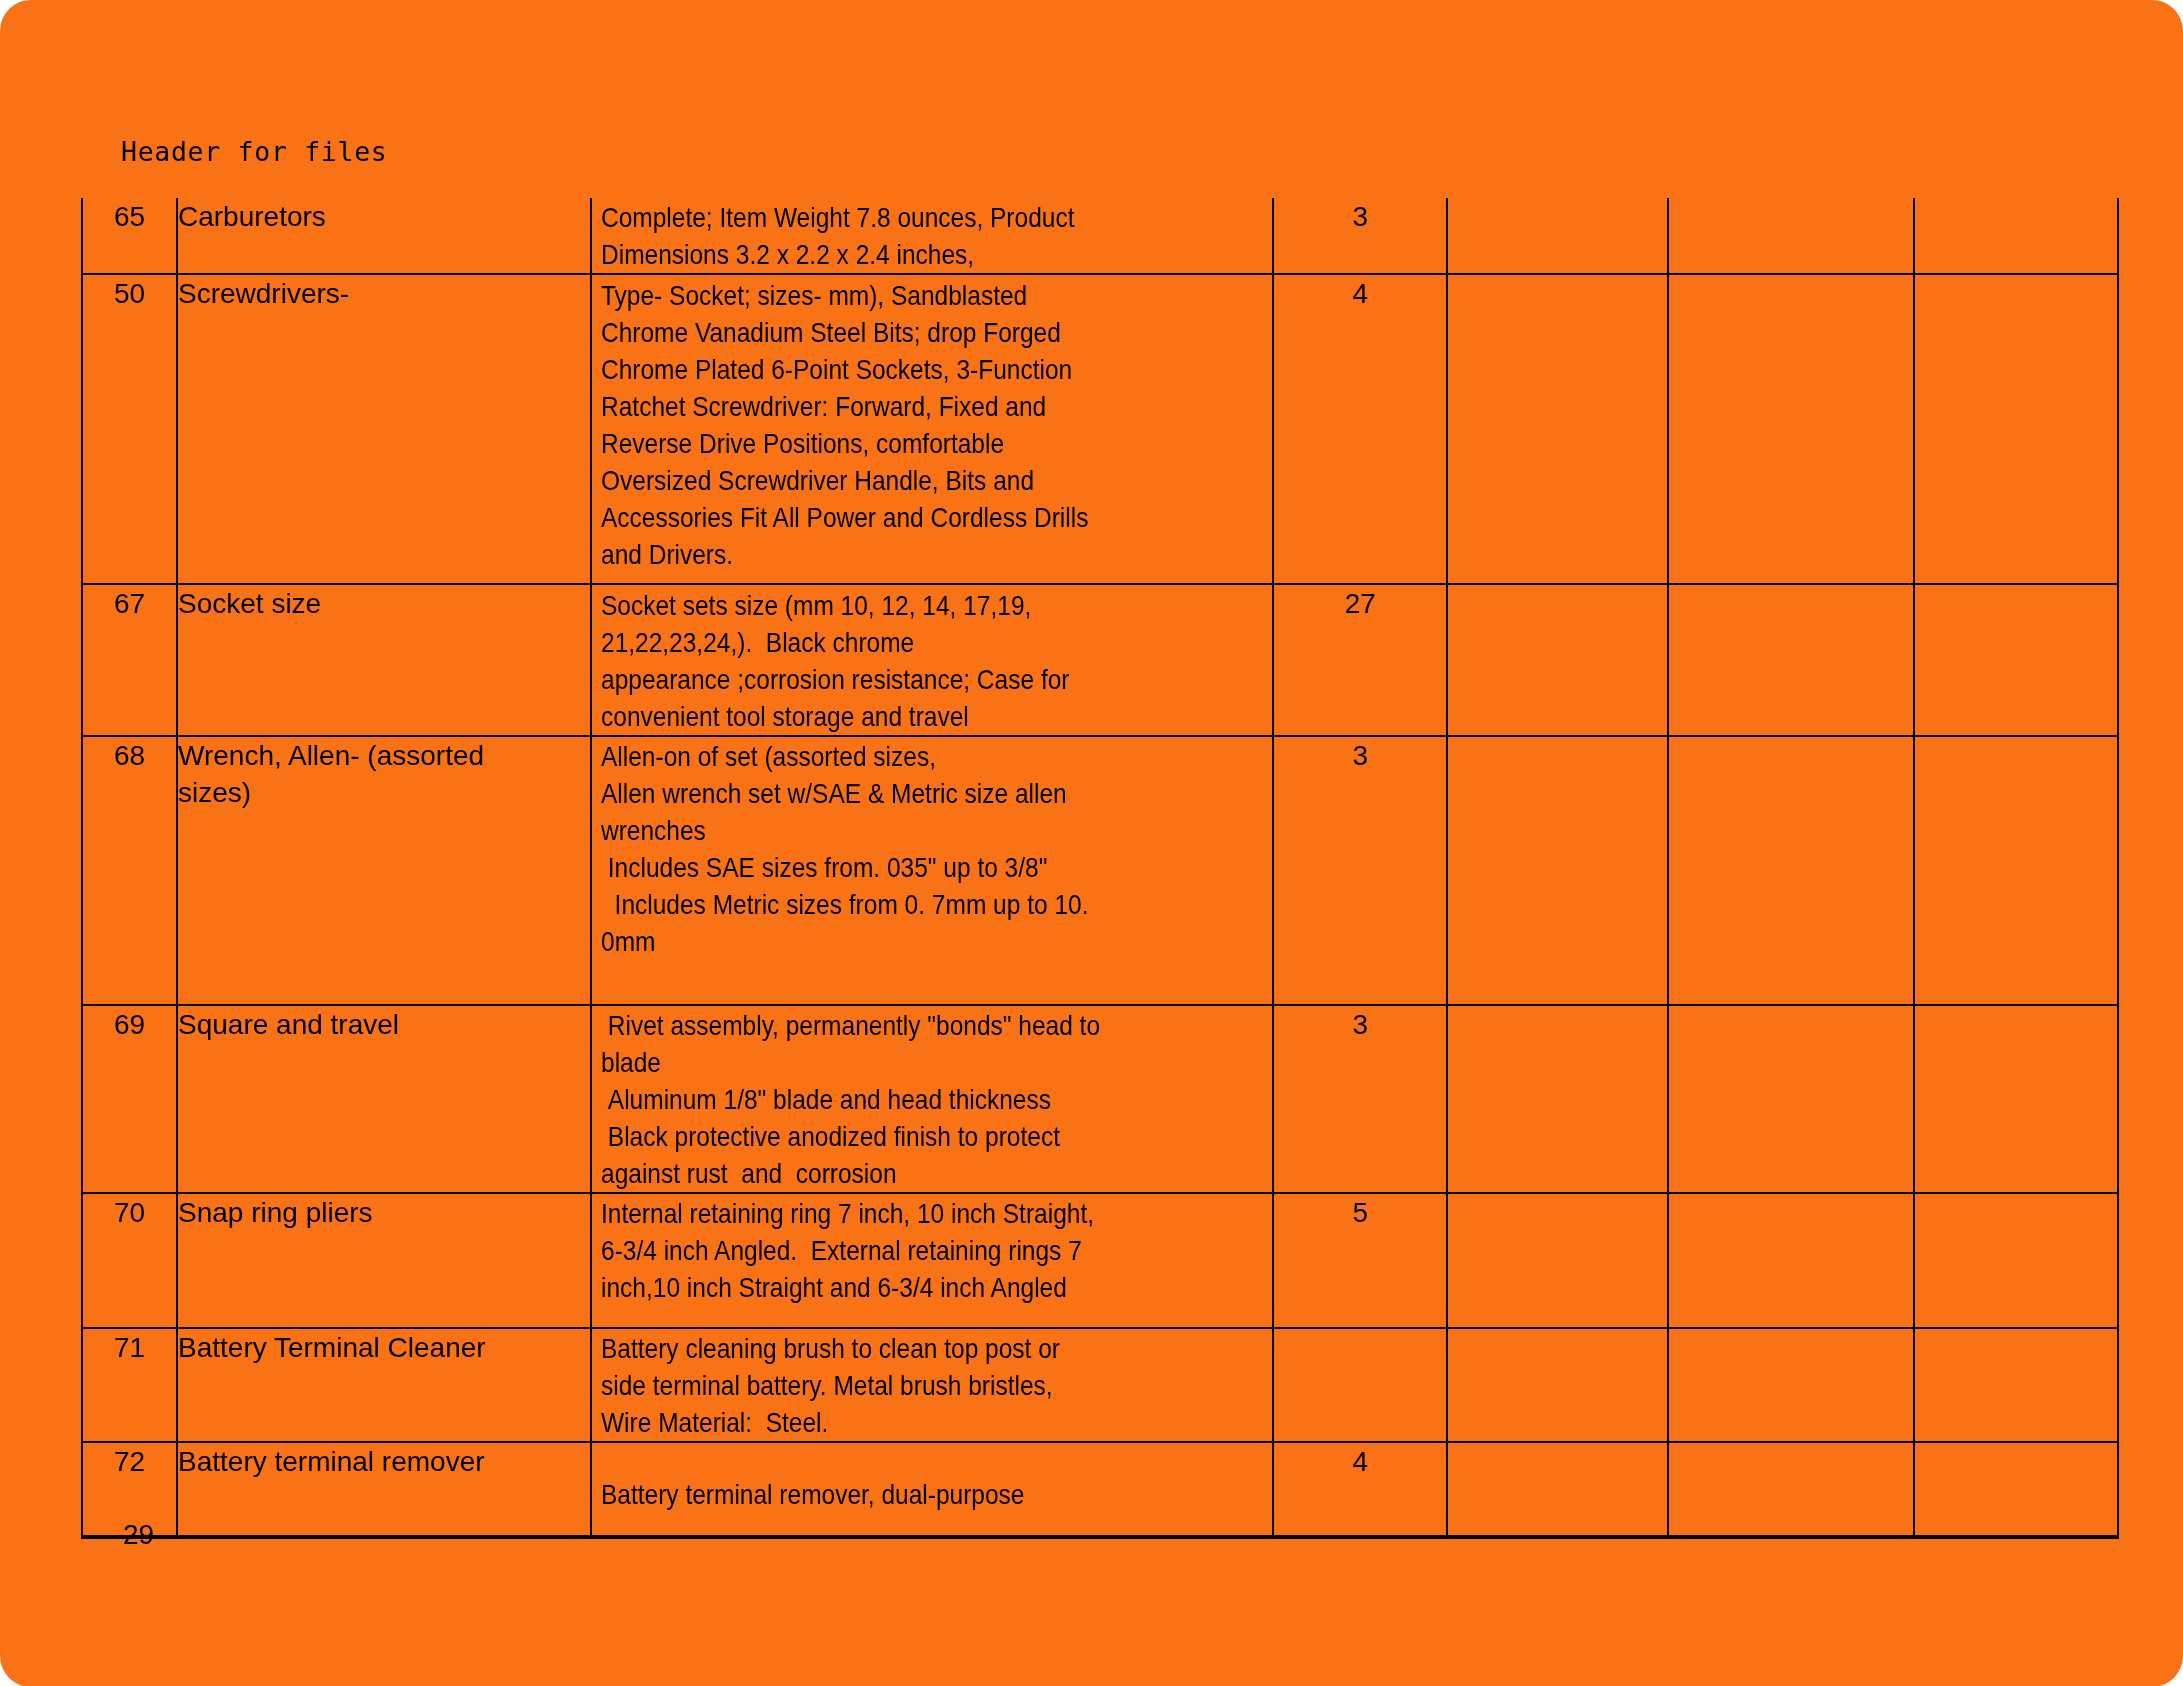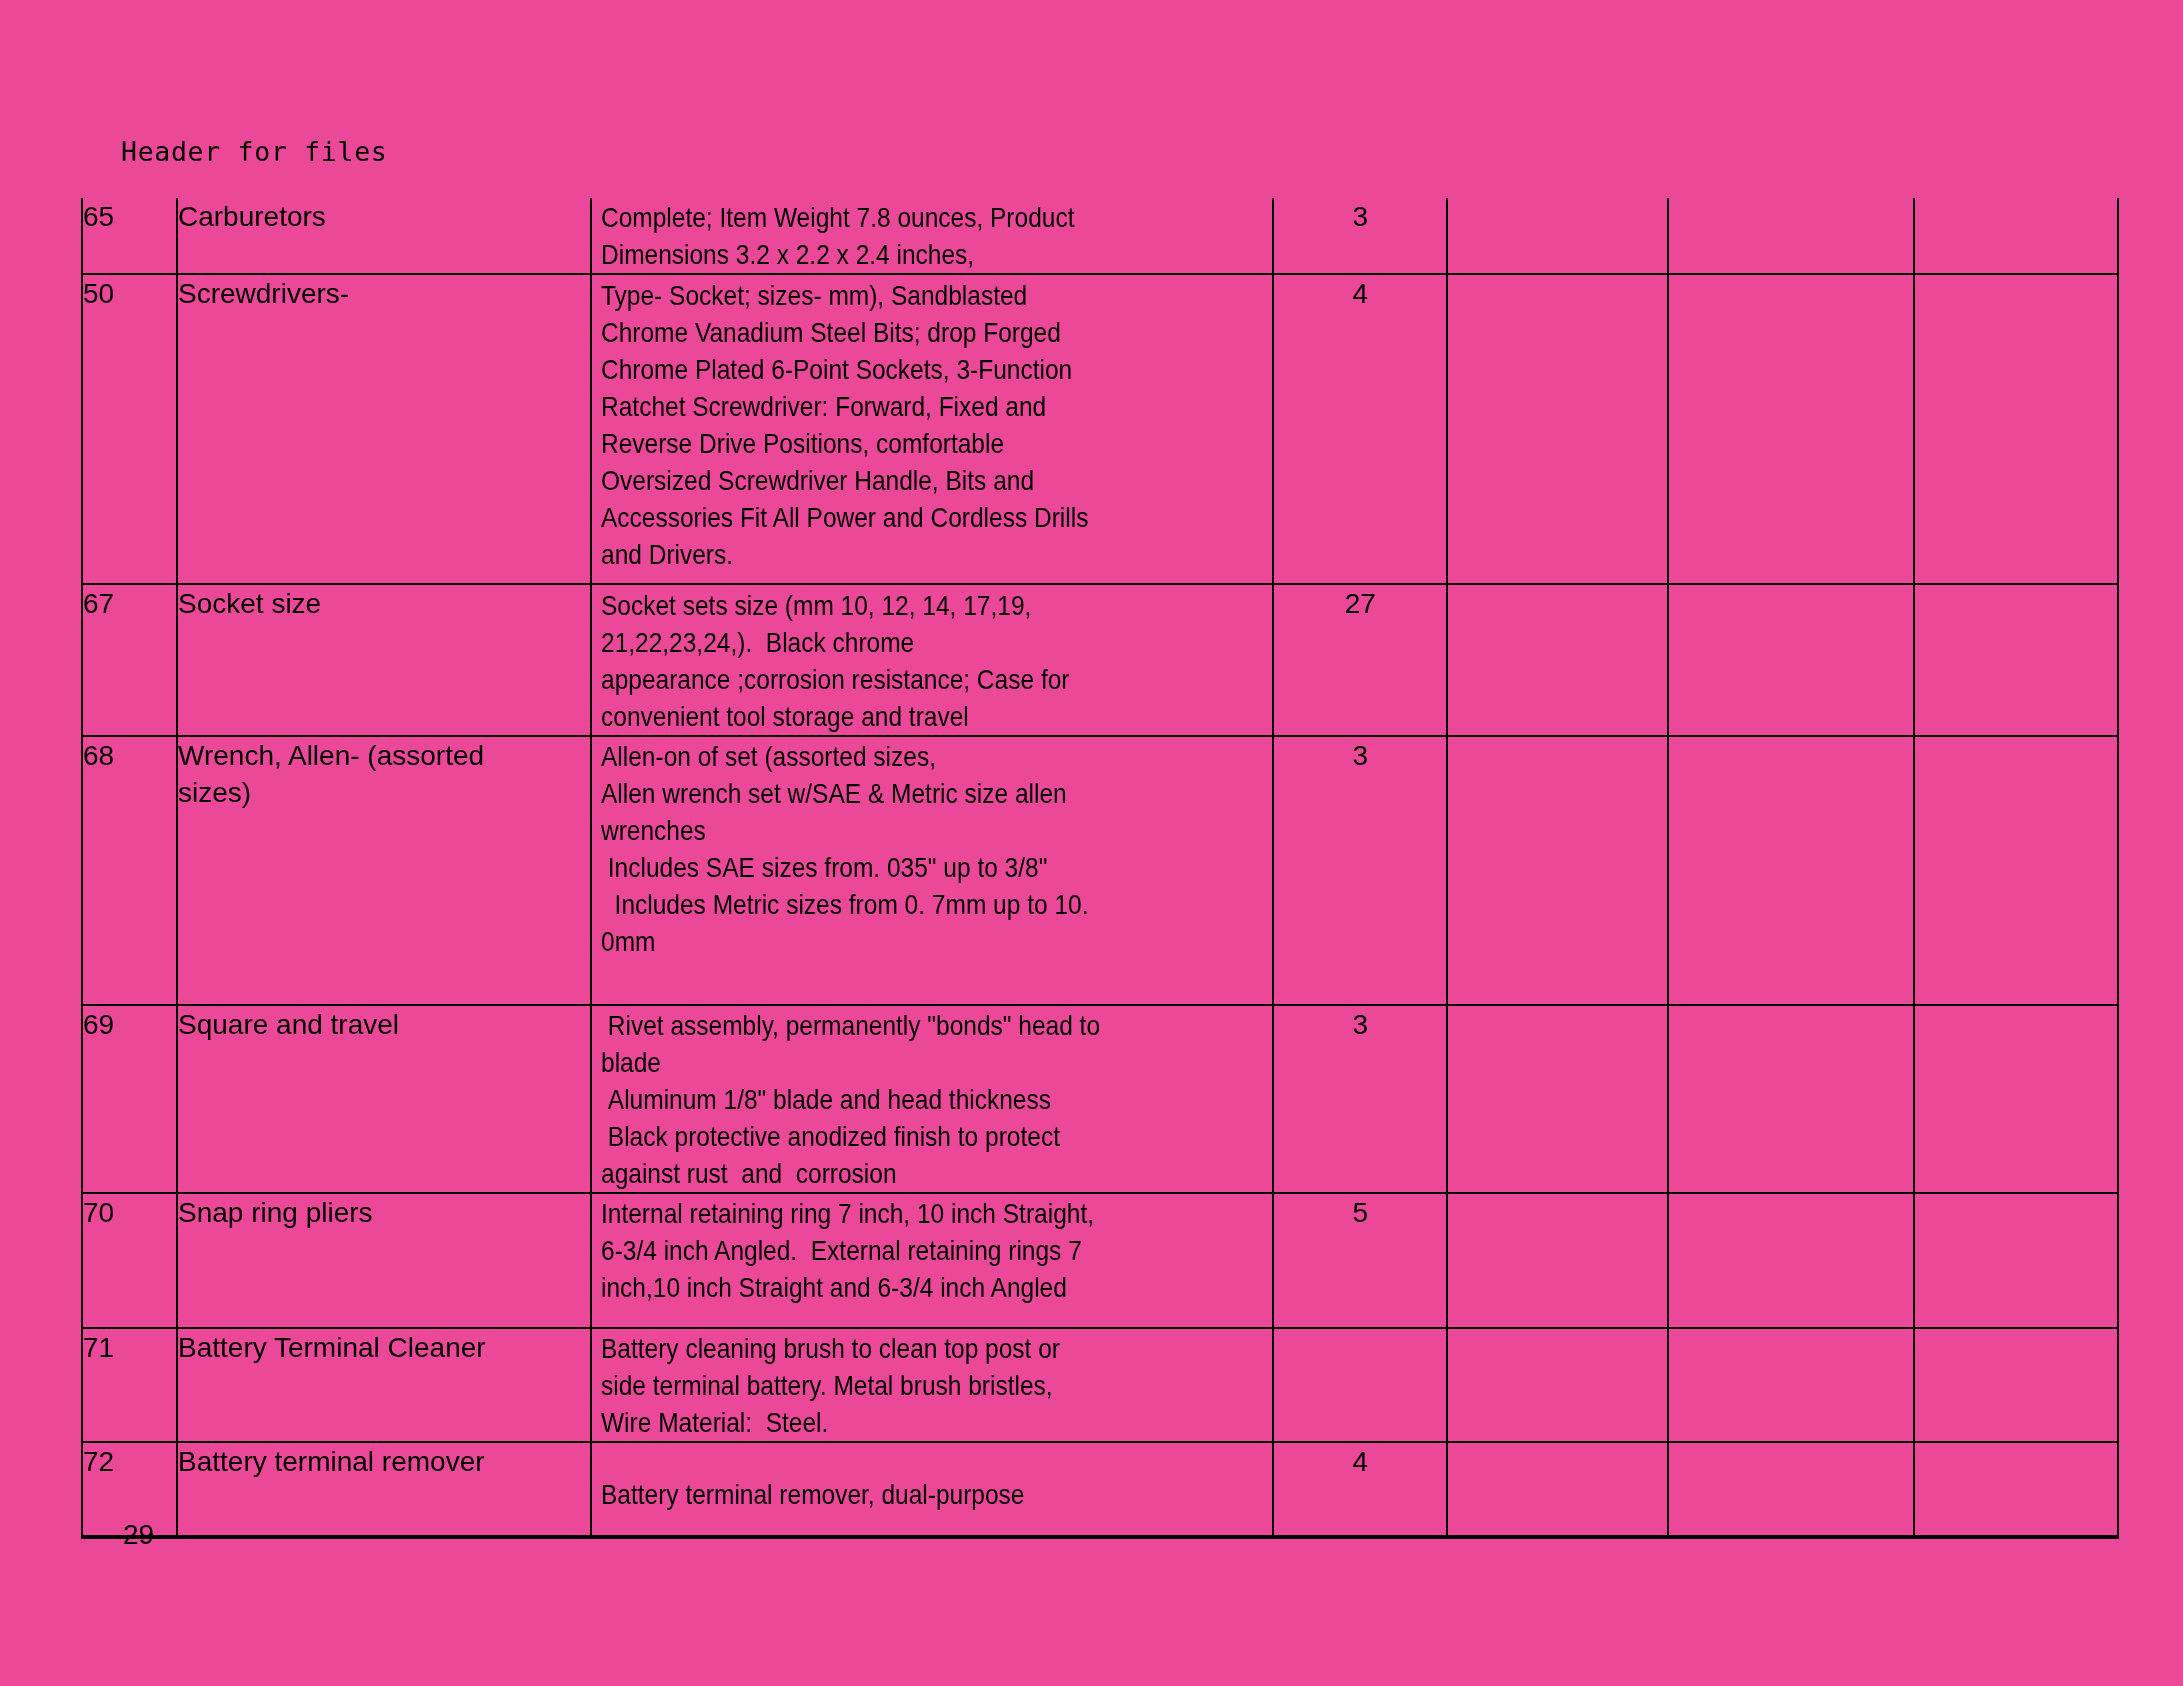--- a/index.html
+++ b/index.html
@@ -9,21 +9,22 @@
     height: 1687px;
     background: #ffffff;
     font-family: "Liberation Sans", sans-serif;
     color: #000000;
     overflow: hidden;
   }
   .page {
     position: relative;
     width: 2183px;
     height: 1687px;
-    background: #ec4899;
+    background: #f97316;
+    border-radius: 31px;
   }
   .doc-header {
     position: absolute;
     left: 121px;
     top: 136px;
     font-family: "DejaVu Sans Mono", monospace;
     font-size: 26.5px;
     line-height: 32px;
     letter-spacing: 0.7px;
     white-space: pre;
@@ -47,21 +48,21 @@
   tr.last-row td { border-bottom-width: 4px; margin-left: 10px; }
   
   .r0 { height: 76px; }
   .r1 { height: 310px; }
   .r2 { height: 149px; margin-top: 35px; }
   .r3 { height: 269px; }
   .r4 { height: 187px; }
   .r5 { height: 135px; }
   .r6 { height: 95px; }
   .r7 { height: 95px; }
-  td.c-no   { padding: 1.3px 0 0 17px; }
+  td.c-no   { padding: 1.3px 0 0 17px; text-align: center; }
   td.c-name { padding: 1.3px 6.6px 0 14.6px; white-space: pre-wrap; }
   td.c-qty  { text-align: center; padding-top: 2.6px; }
   .desc-in {
     margin: 1.3px 0 0 9.3px;
     width: 671px;               
     transform: scaleX(0.875);    
     transform-origin: 0 0;
     white-space: pre-wrap;
   }
   .desc-pad { margin-top: 33px; }

